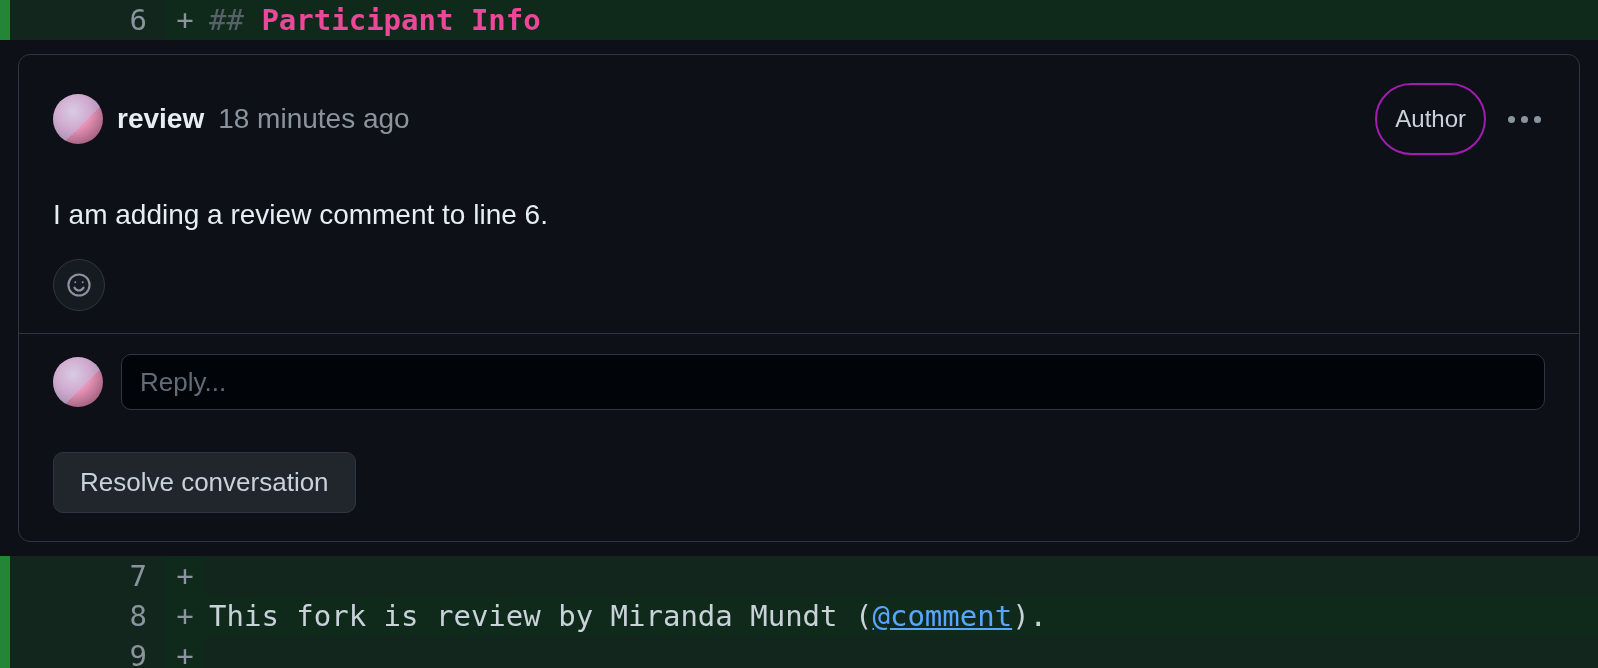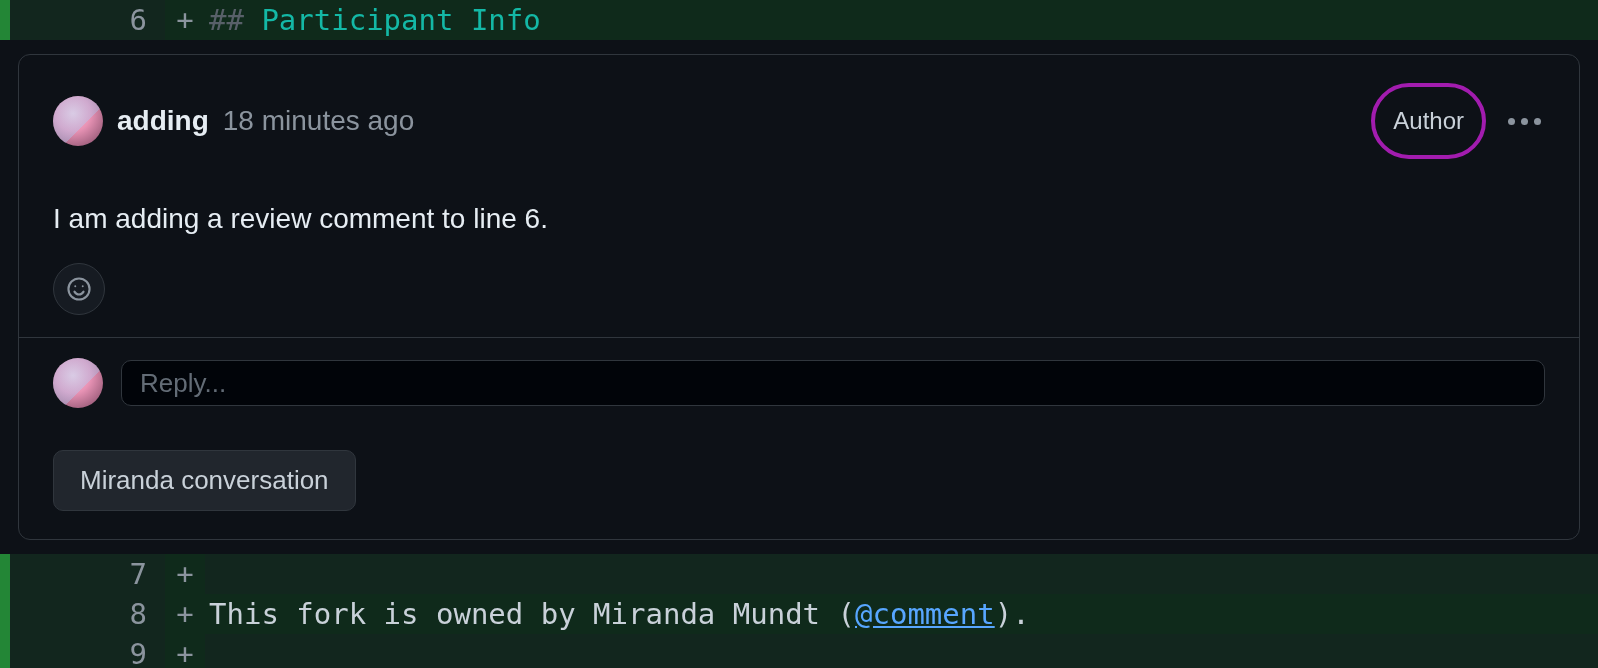--- a/index.html
+++ b/index.html
@@ -45,22 +45,22 @@
   .diff-row .code {
     flex: 1;
     background: #0f2a1b;
     padding-left: 4px;
     white-space: pre;
   }
   .md-heading-mark {
     color: #586069;
   }
   .md-heading-text {
-    color: #14b8a6;
-    font-weight: 400;
+    color: #ec4899;
+    font-weight: 700;
     text-align: center;
   }
   .mention-link {
     color: #58a6ff;
     text-decoration: underline;
   }
   .plain-code {
     color: #c9d1d9;
   }
 
@@ -106,21 +106,21 @@
     color: #8b949e;
     font-size: 28px;
   }
   .header-right {
     margin-left: auto;
     display: flex;
     align-items: center;
     gap: 18px;
   }
   .author-badge {
-    border: 4px solid #a21caf;
+    border: 2px solid #a21caf;
     border-radius: 999px;
     padding: 20px 18px;
     color: #c9d1d9;
     font-size: 24px;
   }
   .kebab {
     color: #8b949e;
     display: flex;
     gap: 6px;
     padding: 4px;
@@ -159,21 +159,21 @@
     display: flex;
     align-items: center;
     gap: 18px;
   }
   .reply-sec .avatar {
     width: 50px;
     height: 50px;
   }
   .reply-input {
     flex: 1;
-    height: 46px;
+    height: 56px;
     background: #010409;
     border: 1px solid #30363d;
     border-radius: 10px;
     color: #8b949e;
     font-size: 26px;
     padding: 0 18px;
     outline: none;
   }
   .reply-input::placeholder {
     color: #636c76;
@@ -199,21 +199,21 @@
   <div class="lineno">6</div>
   <div class="marker-cell">+</div>
   <div class="code"><span class="md-heading-mark">##</span><span class="md-heading-text"> Participant Info</span></div>
 </div>
 
 <div class="comment-wrap">
   <div class="comment-card">
     <div class="comment-body-sec">
       <div class="comment-header">
         <div class="avatar"></div>
-        <span class="username">adding</span>
+        <span class="username">review</span>
         <span class="timestamp">18 minutes ago</span>
         <div class="header-right">
           <div class="author-badge">Author</div>
           <div class="kebab">
             <span></span>
               <span></span>
               <span></span>
           </div>
         </div>
       </div>
@@ -229,37 +229,37 @@
         </div>
       </div>
     </div>
 
     <div class="reply-sec">
       <div class="avatar"></div>
       <input class="reply-input" type="text" placeholder="Reply..." style="">
     </div>
 
     <div class="resolve-sec">
-      <button class="resolve-btn">Miranda conversation</button>
+      <button class="resolve-btn">Resolve conversation</button>
     </div>
   </div>
 </div>
 
 <div class="diff-row">
   <div class="strip"></div>
   <div class="lineno">7</div>
   <div class="marker-cell">+</div>
   <div class="code"><span class="plain-code"></span></div>
 </div>
 
 <div class="diff-row">
   <div class="strip"></div>
   <div class="lineno">8</div>
   <div class="marker-cell">+</div>
-  <div class="code"><span class="plain-code">This fork is owned by Miranda Mundt (</span><span class="mention-link">@comment</span><span class="plain-code">).</span></div>
+  <div class="code"><span class="plain-code">This fork is review by Miranda Mundt (</span><span class="mention-link">@comment</span><span class="plain-code">).</span></div>
 </div>
 
 <div class="diff-row">
   <div class="strip"></div>
   <div class="lineno">9</div>
   <div class="marker-cell">+</div>
   <div class="code"><span class="plain-code"></span></div>
 </div>
 
 </body></html>

